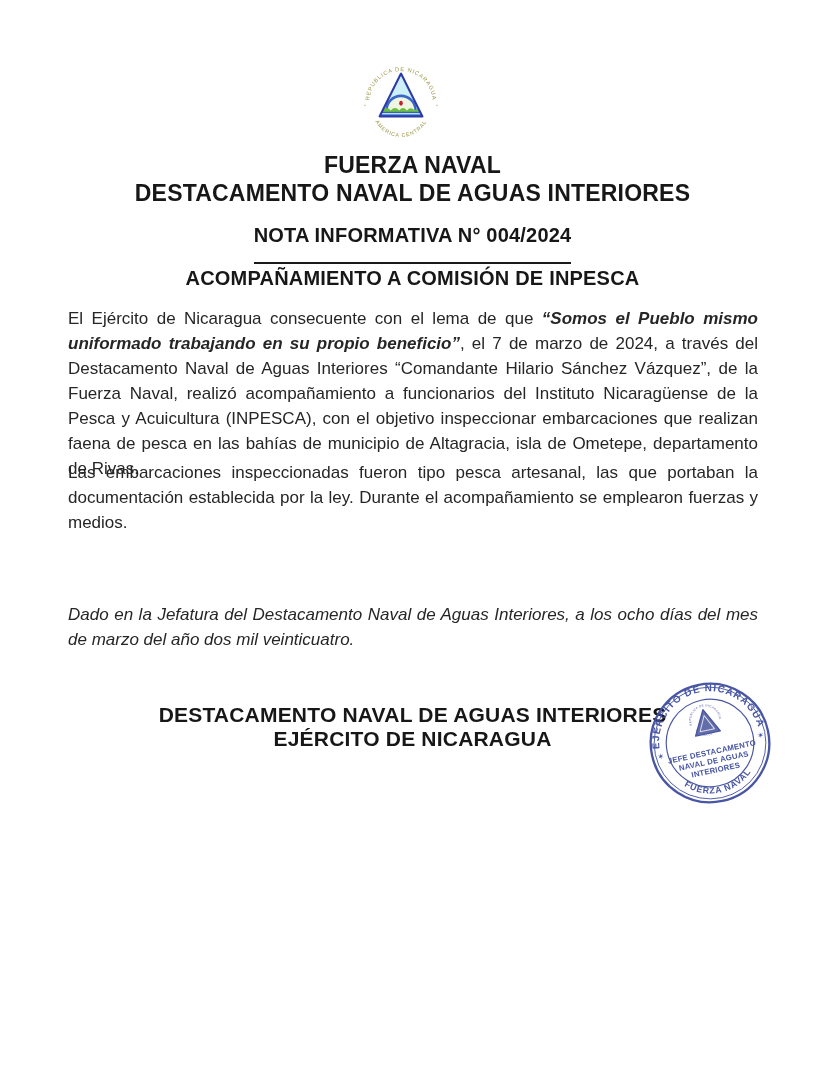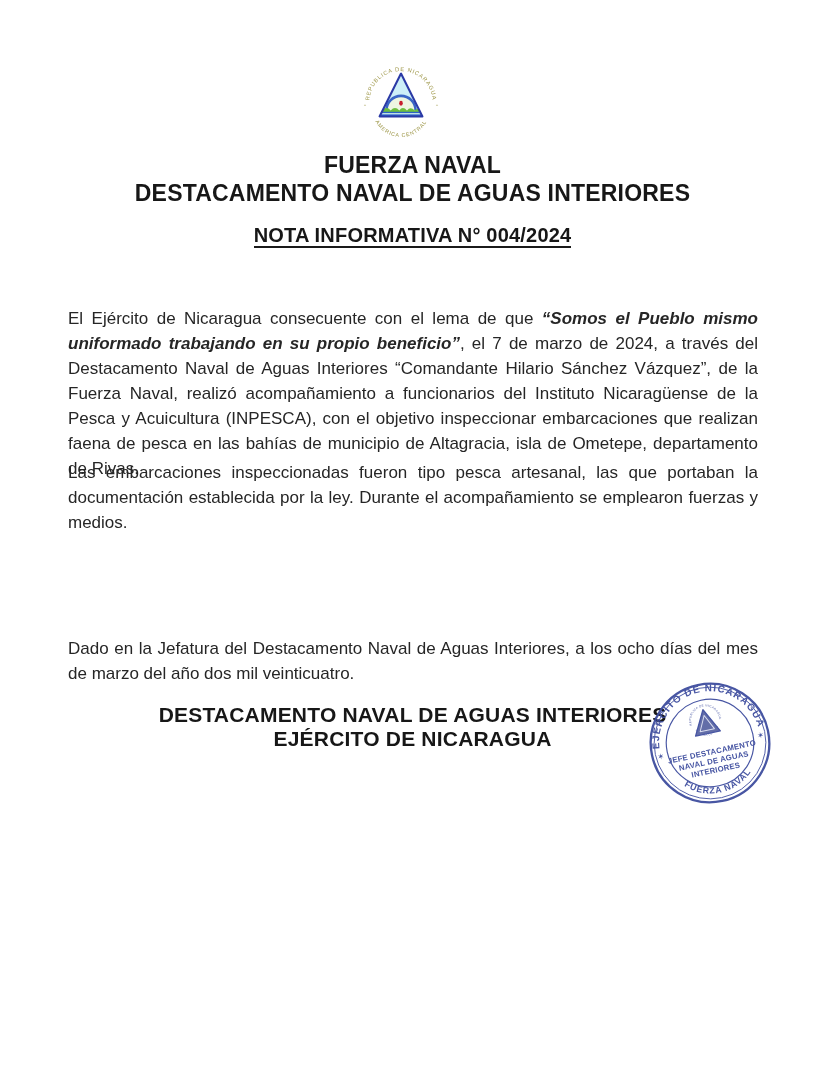--- a/index.html
+++ b/index.html
@@ -9,35 +9,35 @@
   }
   .emblem { position:absolute; left:358px; top:53px; }
   .org-title {
     position:absolute; top:151px; left:0; width:100%; text-align:center;
     font-weight:bold; font-size:23px; line-height:28px; color:#171717; letter-spacing:.2px;
   }
   .nota-line {
     position:absolute; top:224px; left:0; width:100%; text-align:center;
     font-weight:bold; font-size:20px; color:#171717; letter-spacing:.2px;
   }
-  .nota-line .u { border-bottom:2px solid #1a1a1a; padding-bottom:0; }
+  .nota-line .u { border-bottom:2px solid #1a1a1a; padding-bottom:16px; }
   .subject-line {
     position:absolute; top:267px; left:0; width:100%; text-align:center;
     font-weight:bold; font-size:20px; color:#171717; letter-spacing:.2px;
   }
   p.body {
     position:absolute; left:68px; width:690px; margin:0;
     font-size:17px; line-height:25px; text-align:justify; color:#262626;
   }
   .bi { font-weight:bold; font-style:italic; }
   .p1 { top:306px; }
   .p2 { top:460px; }
   .p3 { top:547px; }
   .p4 { top:592px; }
-  .p5 { top:636px; }
+  .p5 { top:602px;font-style:italic; }
   .sig-block {
     position:absolute; top:703px; left:0; width:100%; text-align:center;
     font-weight:bold; font-size:21px; line-height:24px; color:#171717; letter-spacing:.2px;
   }
   .seal { position:absolute; left:642px; top:673px; opacity:.94; }
 </style>
 </head>
 <body>
 
 <div class="page">
@@ -74,20 +74,21 @@
 
   <div class="org-title">
     <div>FUERZA NAVAL</div>
     <div>DESTACAMENTO NAVAL DE AGUAS INTERIORES</div>
   </div>
 
   <div class="nota-line">
     <span class="u">NOTA INFORMATIVA N° 004/2024</span>
   </div>
 
+  <div class="subject-line">ACOMPAÑAMIENTO A COMISIÓN DE INPESCA</div>
 
   <p class="body p1"><span>El Ejército de Nicaragua consecuente con el lema de que </span><span class="bi">“Somos el Pueblo mismo uniformado trabajando en su propio beneficio”</span><span>, el 7 de marzo de 2024, a través del Destacamento Naval de Aguas Interiores “Comandante Hilario Sánchez Vázquez”, de la Fuerza Naval, realizó acompañamiento a funcionarios del Instituto Nicaragüense de la Pesca y Acuicultura (INPESCA), con el objetivo inspeccionar embarcaciones que realizan faena de pesca en las bahías de municipio de Altagracia, isla de Ometepe, departamento de Rivas.</span></p>
   <p class="body p2"><span>Las embarcaciones inspeccionadas fueron tipo pesca artesanal, las que portaban la documentación establecida por la ley. Durante el acompañamiento se emplearon fuerzas y medios.</span></p>
   <p class="body p5"><span>Dado en la Jefatura del Destacamento Naval de Aguas Interiores, a los ocho días del mes de marzo del año dos mil veinticuatro.</span></p>
 
   <div class="sig-block">
     <div>DESTACAMENTO NAVAL DE AGUAS INTERIORES</div>
     <div>EJÉRCITO DE NICARAGUA</div>
   </div>
 

